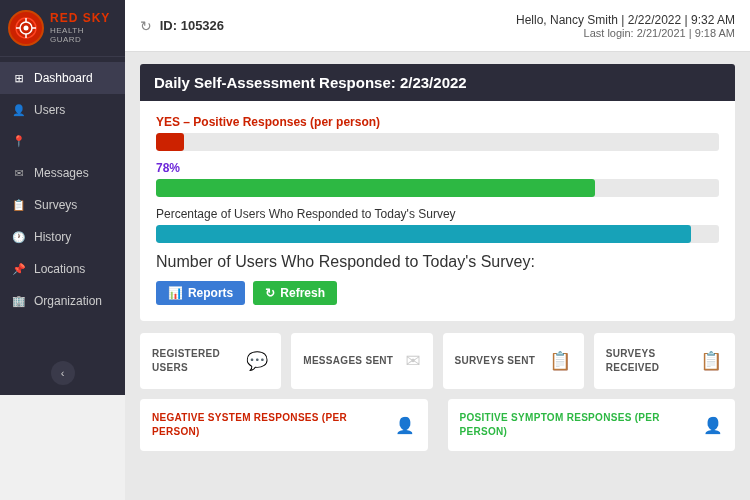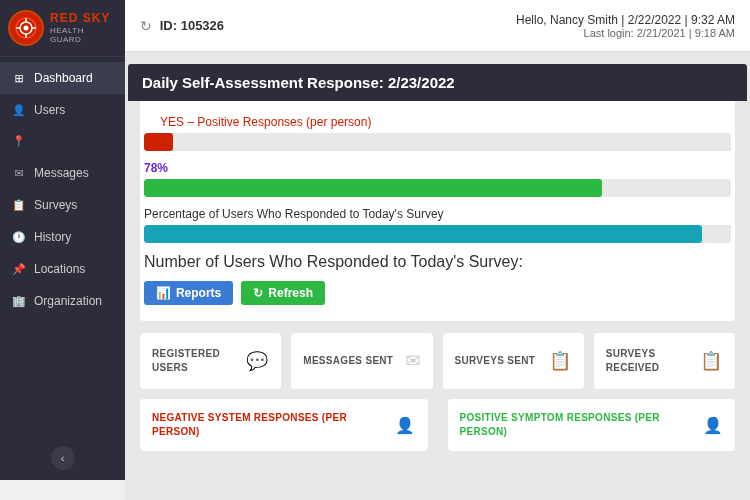--- a/index.html
+++ b/index.html
@@ -5,21 +5,21 @@
     * { box-sizing: border-box; margin: 0; padding: 0; }
     body { font-family: Arial, sans-serif; background: #f0f0f0; width: 750px; height: 500px; overflow: hidden; display: flex; }
 
     
     .sidebar {
       width: 125px;
       min-width: 125px;
       background: #2c2c3a;
       display: flex;
       flex-direction: column;
-      height: 480px;
+      height: 395px;
     }
     .sidebar-logo {
       padding: 10px 8px;
       display: flex;
       align-items: center;
       gap: 6px;
       border-bottom: 1px solid #3a3a4a;
     }
     .logo-icon {
       width: 36px;
@@ -148,42 +148,41 @@
       flex: 1;
       overflow-y: auto;
       padding: 12px 15px;
       background: #e8e8e8;
     }
 
     
     .assessment-card {
       background: #fff;
       border-radius: 4px;
-      padding: 14px 4px 16px;
+      padding: 14px 16px 16px;
       margin-bottom: 12px;
     }
     .assessment-title {
       font-size: 15px;
       font-weight: 700;
       color: #fff;
       background: #2c2c3a;
       padding: 10px 14px;
       border-radius: 3px 3px 0 0;
       margin: -14px -16px 14px;
     }
 
     .metric-label {
       font-size: 12px;
       color: #333;
       margin-bottom: 4px;
     }
     .metric-label.positive {
       color: #cc2200;
-      font-weight: 400;
-      margin-left: 16px;
+      font-weight: 700;
     }
     .progress-container {
       background: #e8e8e8;
       border-radius: 3px;
       height: 18px;
       margin-bottom: 10px;
       position: relative;
       overflow: hidden;
     }
     .progress-bar {

